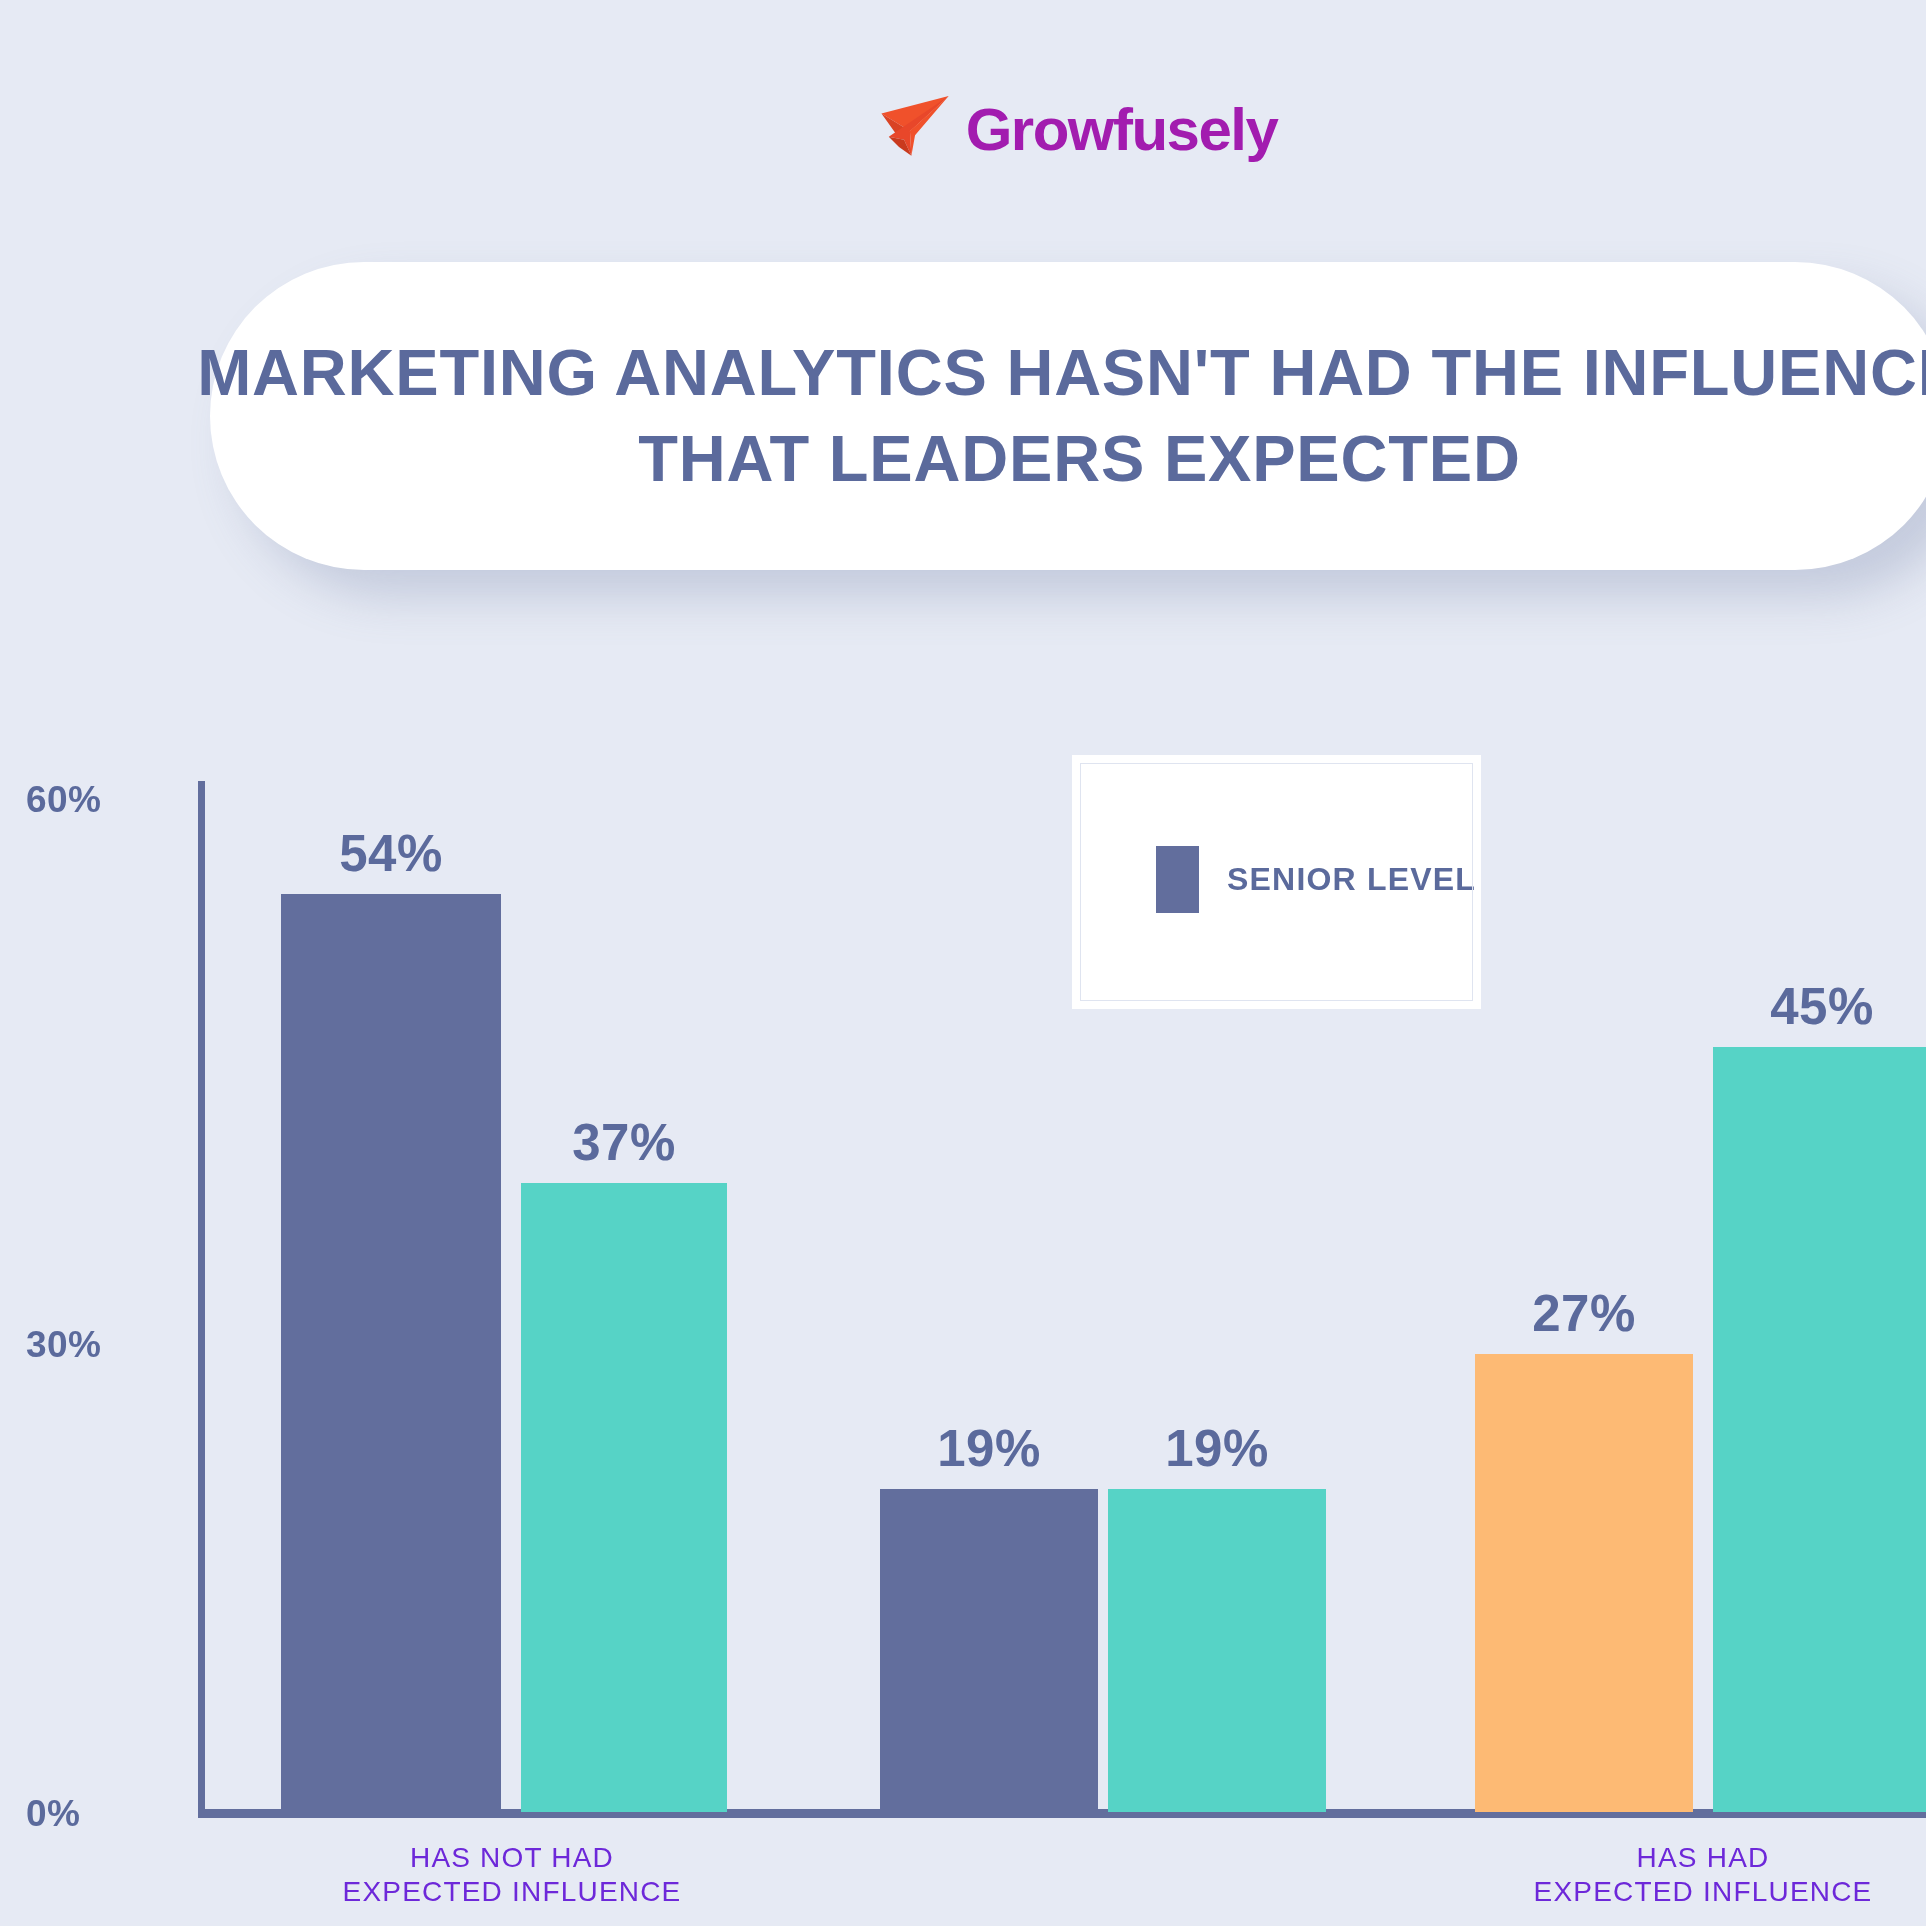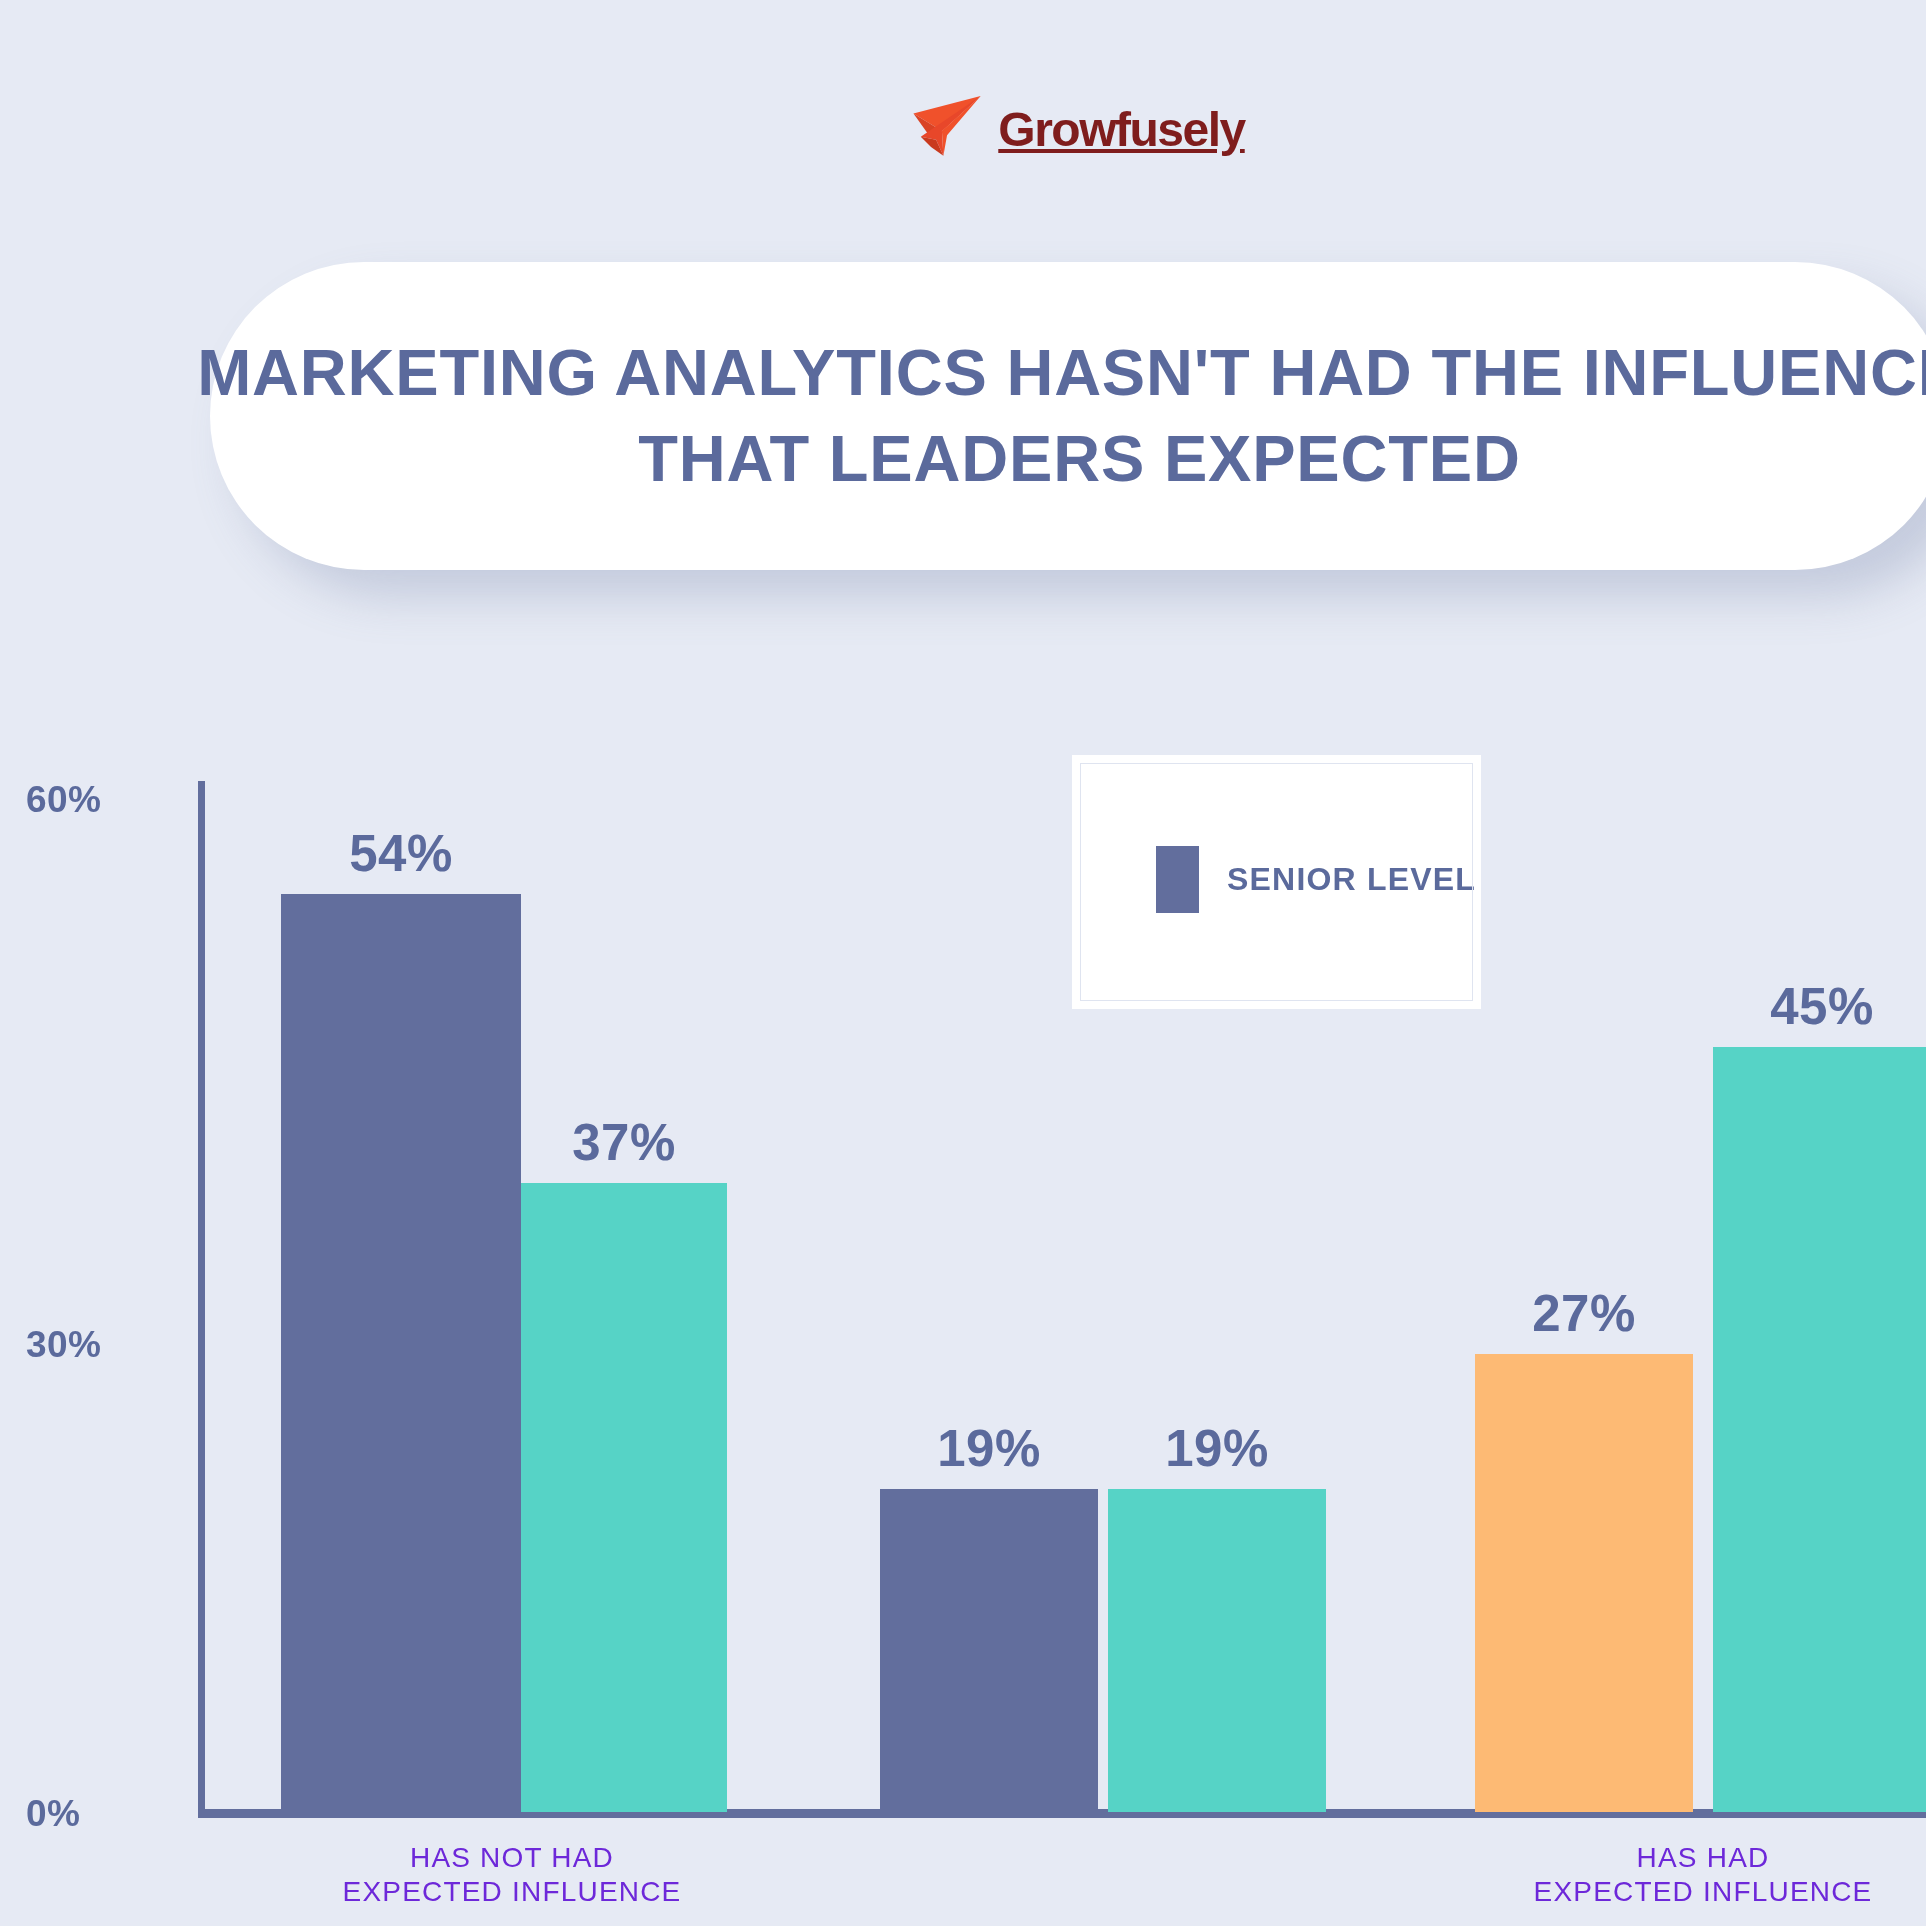--- a/index.html
+++ b/index.html
@@ -32,27 +32,26 @@
     justify-content: center;
     gap: 13px;
   }
   .brand-mark {
     width: 73px;
     height: 73px;
     flex: none;
     display: block;
   }
   .brand-name {
-    font-size: 48px;
+    font-size: 60px;
     font-weight: bold;
     letter-spacing: -1.5px;
-    color: #7f1d1d;
-    line-height: 1;
-    white-space: nowrap;
-    text-decoration: underline;
+    color: #a21caf;
+    line-height: 1;
+    white-space: nowrap;
   }
 
   
   .title-card {
     position: absolute;
     left: 210px;
     top: 262px;
     width: 1739px;
     height: 308px;
     background: #ffffff;
@@ -208,21 +207,21 @@
 
   <div class="chart">
 
     <div class="axis-y"></div>
     <div class="axis-x"></div>
 
     <div class="ytick t60">60%</div>
     <div class="ytick t30">30%</div>
     <div class="ytick t0">0%</div>
 
-    <div class="bar" style="left:281px; width:240px; height:918px; background:#626e9d;">
+    <div class="bar" style="left:281px; width:220px; height:918px; background:#626e9d;">
       <span class="bar-value">54%</span>
     </div>
     <div class="bar" style="left:521px; width:206px; height:629px; background:#56d3c6;">
       <span class="bar-value">37%</span>
     </div>
     <div class="cat-label" style="left:204px; width:616px;">HAS NOT HAD
 EXPECTED INFLUENCE</div>
 
     <div class="bar" style="left:880px; width:218px; height:323px; background:#626e9d;">
       <span class="bar-value">19%</span>

